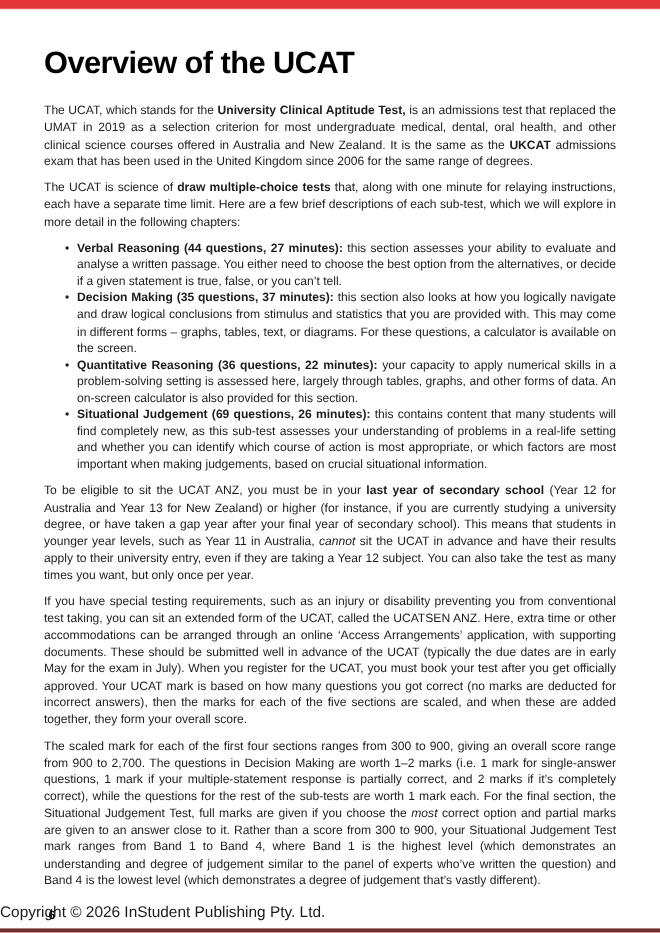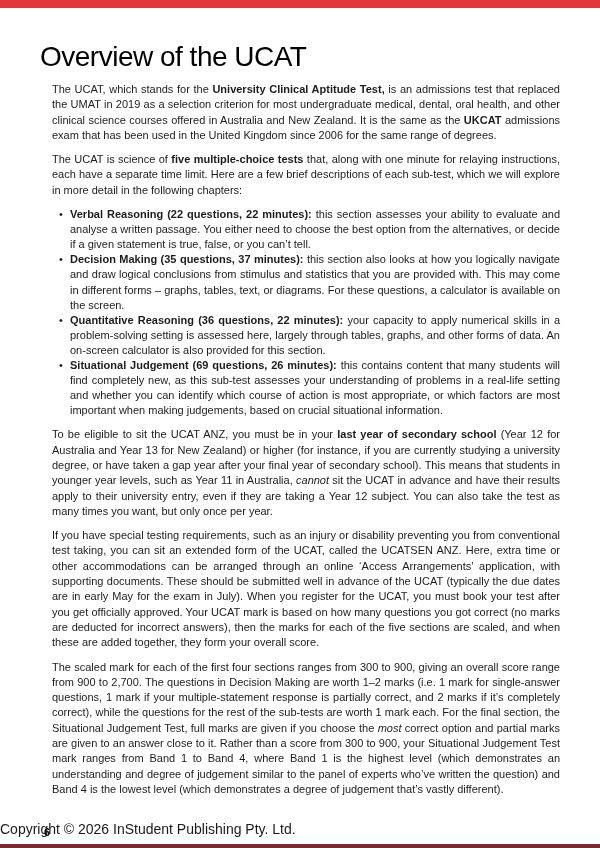--- a/index.html
+++ b/index.html
@@ -26,29 +26,29 @@
     bottom: 0; left: 0; right: 0;
     height: 4px;
   }
   .content {
     position: absolute;
     top: 8px;
     left: 40px;
     right: 40px;
   }
   h1.page-title {
-    margin: 32px 0 8px 0;
+    margin: 32px 0 20px 0;
     font-size: 28px;
     line-height: 34px;
-    font-weight: normal;
+    font-weight: bold;
     color: #000000;
     letter-spacing: -0.5px;
   }
   .body-text p.para {
-    margin: 0 0 9px 12px;
+    margin: 0 0 9px 0;
     font-size: 11px;
     line-height: 15.3px;
     text-align: justify;
   }
   .bullet-list {
     margin: 0 0 9px 0;
   }
   .bullet-item {
     position: relative;
     padding-left: 30px;
@@ -90,23 +90,23 @@
 </head>
 <body>
 
 <div class="page">
   <div class="accent-top" style="background: rgb(226, 53, 57);"></div>
 
   <div class="content">
     <h1 class="page-title">Overview of the UCAT</h1>
     <div class="body-text" id="body-text">
         <p class="para"><span>The UCAT, which stands for the </span><strong>University Clinical Aptitude Test,</strong><span> is an admissions test that replaced the UMAT in 2019 as a selection criterion for most undergraduate medical, dental, oral health, and other clinical science courses offered in Australia and New Zealand. It is the same as the </span><strong>UKCAT</strong><span> admissions exam that has been used in the United Kingdom since 2006 for the same range of degrees.</span></p>
-        <p class="para"><span>The UCAT is science of </span><strong>five multiple-choice tests</strong><span> that, along with one minute for relaying instructions, each have a separate time limit. Here are a few brief descriptions of each sub-test, which we will explore in more detail in the following chapters:</span></p>
+        <p class="para"><span>The UCAT is science of </span><strong>draw multiple-choice tests</strong><span> that, along with one minute for relaying instructions, each have a separate time limit. Here are a few brief descriptions of each sub-test, which we will explore in more detail in the following chapters:</span></p>
         <div class="bullet-list">
-          <div class="bullet-item"><span class="bullet-marker">•</span><strong>Verbal Reasoning (22 questions, 22 minutes):</strong><span> this section assesses your ability to evaluate and analyse a written passage. You either need to choose the best option from the alternatives, or decide if a given statement is true, false, or you can’t tell.</span></div>
+          <div class="bullet-item"><span class="bullet-marker">•</span><strong>Verbal Reasoning (44 questions, 27 minutes):</strong><span> this section assesses your ability to evaluate and analyse a written passage. You either need to choose the best option from the alternatives, or decide if a given statement is true, false, or you can’t tell.</span></div>
           <div class="bullet-item"><span class="bullet-marker">•</span><strong>Decision Making (35 questions, 37 minutes):</strong><span> this section also looks at how you logically navigate and draw logical conclusions from stimulus and statistics that you are provided with. This may come in different forms – graphs, tables, text, or diagrams. For these questions, a calculator is available on the screen.</span></div>
           <div class="bullet-item"><span class="bullet-marker">•</span><strong>Quantitative Reasoning (36 questions, 22 minutes):</strong><span> your capacity to apply numerical skills in a problem-solving setting is assessed here, largely through tables, graphs, and other forms of data. An on-screen calculator is also provided for this section.</span></div>
           <div class="bullet-item"><span class="bullet-marker">•</span><strong>Situational Judgement (69 questions, 26 minutes):</strong><span> this contains content that many students will find completely new, as this sub-test assesses your understanding of problems in a real-life setting and whether you can identify which course of action is most appropriate, or which factors are most important when making judgements, based on crucial situational information.</span></div>
         </div>
         <p class="para"><span>To be eligible to sit the UCAT ANZ, you must be in your </span><strong>last year of secondary school</strong><span> (Year 12 for Australia and Year 13 for New Zealand) or higher (for instance, if you are currently studying a university degree, or have taken a gap year after your final year of secondary school).  This means that students in younger year levels, such as Year 11 in Australia, </span><em>cannot</em><span> sit the UCAT in advance and have their results apply to their university entry, even if they are taking a Year 12 subject.  You can also take the test as many times you want, but only once per year.</span></p>
         <p class="para"><span>If you have special testing requirements, such as an injury or disability preventing you from conventional test taking, you can sit an extended form of the UCAT, called the UCATSEN ANZ. Here, extra time or other accommodations can be arranged through an online ‘Access Arrangements’ application, with supporting documents.  These should be submitted well in advance of the UCAT (typically the due dates are in early May for the exam in July).  When you register for the UCAT, you must book your test after you get officially approved.  Your UCAT mark is based on how many questions you got correct (no marks are deducted for incorrect answers), then the marks for each of the five sections are scaled, and when these are added together, they form your overall score.</span></p>
         <p class="para"><span>The scaled mark for each of the first four sections ranges from 300 to 900, giving an overall score range from 900 to 2,700.  The questions in Decision Making are worth 1–2 marks (i.e.  1 mark for single-answer questions, 1 mark if your multiple-statement response is partially correct, and 2 marks if it’s completely correct), while the questions for the rest of the sub-tests are worth 1 mark each.  For the final section, the Situational Judgement Test, full marks are given if you choose the </span><em>most</em><span> correct option and partial marks are given to an answer close to it.  Rather than a score from 300 to 900, your Situational Judgement Test mark ranges from Band 1 to Band 4, where Band 1 is the highest level (which demonstrates an understanding and degree of judgement similar to the panel of experts who’ve written the question) and Band 4 is the lowest level (which demonstrates a degree of judgement that’s vastly different).</span></p>
       </div>
   </div>
 

